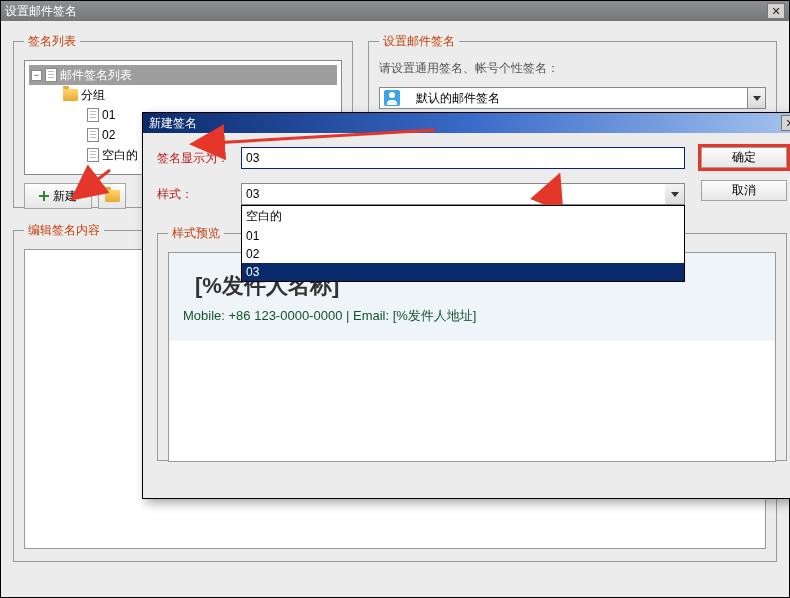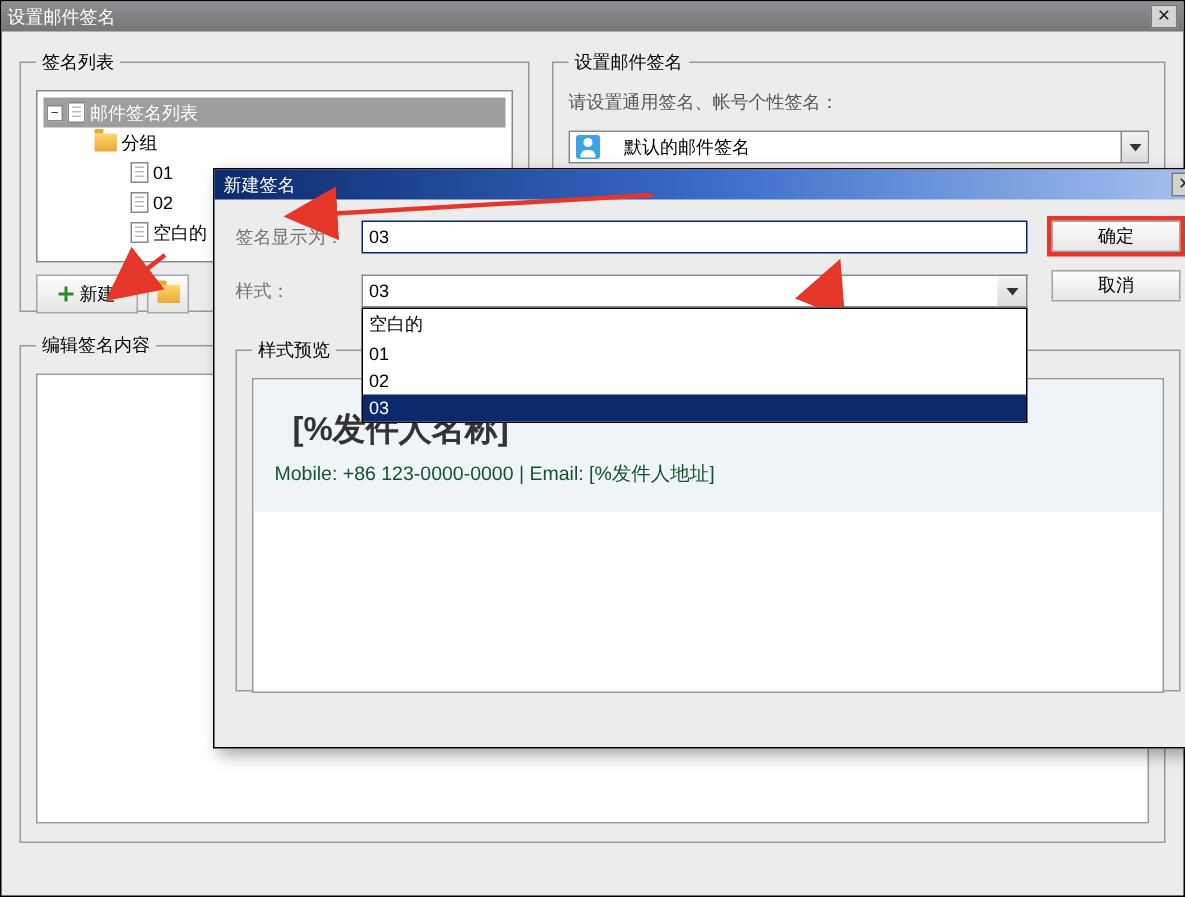--- a/index.html
+++ b/index.html
@@ -8,21 +8,21 @@
 
     
     .outer-window { position: absolute; top: 0; left: 0; width: 790px; height: 598px; background: #ececec; border: 1px solid #000; }
     .outer-titlebar { height: 20px; background: linear-gradient(#8d8f92, #747678); color: #fff; display: flex; align-items: center; padding: 0 4px; justify-content: space-between; }
     .outer-titlebar-title { font-size: 12px; }
     .close-btn { width: 18px; height: 16px; background: #d6d4d0; border: 1px solid #777; display: flex; align-items: center; justify-content: center; font-family: Arial; font-size: 11px; line-height: 1; cursor: default; color: #222; }
 
     .outer-body { position: relative; padding: 12px; height: calc(598px - 22px); }
 
     fieldset { border: 1px solid #999; padding: 10px 10px 10px 10px; position: relative; }
-    legend { padding: 0 4px; font-size: 12px; color: #000000; background: #ececec; }
+    legend { padding: 0 4px; font-size: 12px; color: #c2410c; background: #ececec; }
 
     .layout-row { display: flex; gap: 15px; }
     .fs-siglist { width: 340px; height: 175px; }
     .fs-setsig { flex: 1; height: 175px; }
 
     .tree { border: 1px solid #888; background: #fff; padding: 4px; height: 115px; overflow: auto; }
     .tree-row { display: flex; align-items: center; height: 20px; gap: 3px; padding-left: 2px; }
     .tree-row.sel { background: #9e9e9e; color: #fff; }
     .tree-indent-1 { padding-left: 34px; }
     .tree-indent-2 { padding-left: 58px; }
@@ -52,21 +52,21 @@
 
     .fs-editcontent { margin-top: 14px; height: 340px; }
     .editor-body { border: 1px solid #999; background: #fff; height: 300px; }
 
     
     .modal { position: absolute; left: 142px; top: 112px; width: 660px; height: 387px; border: 1px solid #000; box-shadow: 4px 4px 10px rgba(0,0,0,.35); background: #ececec; }
     .modal-titlebar { height: 20px; background: linear-gradient(to right, #0b2a6b, #3a6bc9, #a6c3ee); color: #fff; display: flex; align-items: center; justify-content: space-between; padding: 0 2px 0 6px; font-size: 12px; }
     .modal-body { padding: 14px 14px 0 14px; }
 
     .form-row { display: flex; align-items: center; margin-bottom: 14px; gap: 10px; }
-    .form-label { width: 74px; color: #737373; }
+    .form-label { width: 74px; color: #b91c1c; }
     .text-input { flex: 1; height: 22px; border: 1px solid #0a246a; padding: 0 4px; font-family: inherit; font-size: 12px; background: #fff; }
     .text-input.combo-input { border: 1px solid #888; }
     .combo-wrap { flex: 1; display: flex; position: relative; }
     .combo-wrap .combo-btn { width: 20px; height: 22px; border: 1px solid #888; border-left: none; background: linear-gradient(#f4f4f4,#dcdcdc); display: flex; align-items: center; justify-content: center; }
 
     .dropdown { position: absolute; top: 22px; left: 0; right: 0; border: 1px solid #000; background: #fff; z-index: 5; }
     .dropdown .opt { padding: 2px 4px; font-size: 12px; }
     .dropdown .opt.sel { background: #0b2a6b; color: #fff; }
 
     .right-buttons { display: flex; flex-direction: column; gap: 12px; width: 86px; }

